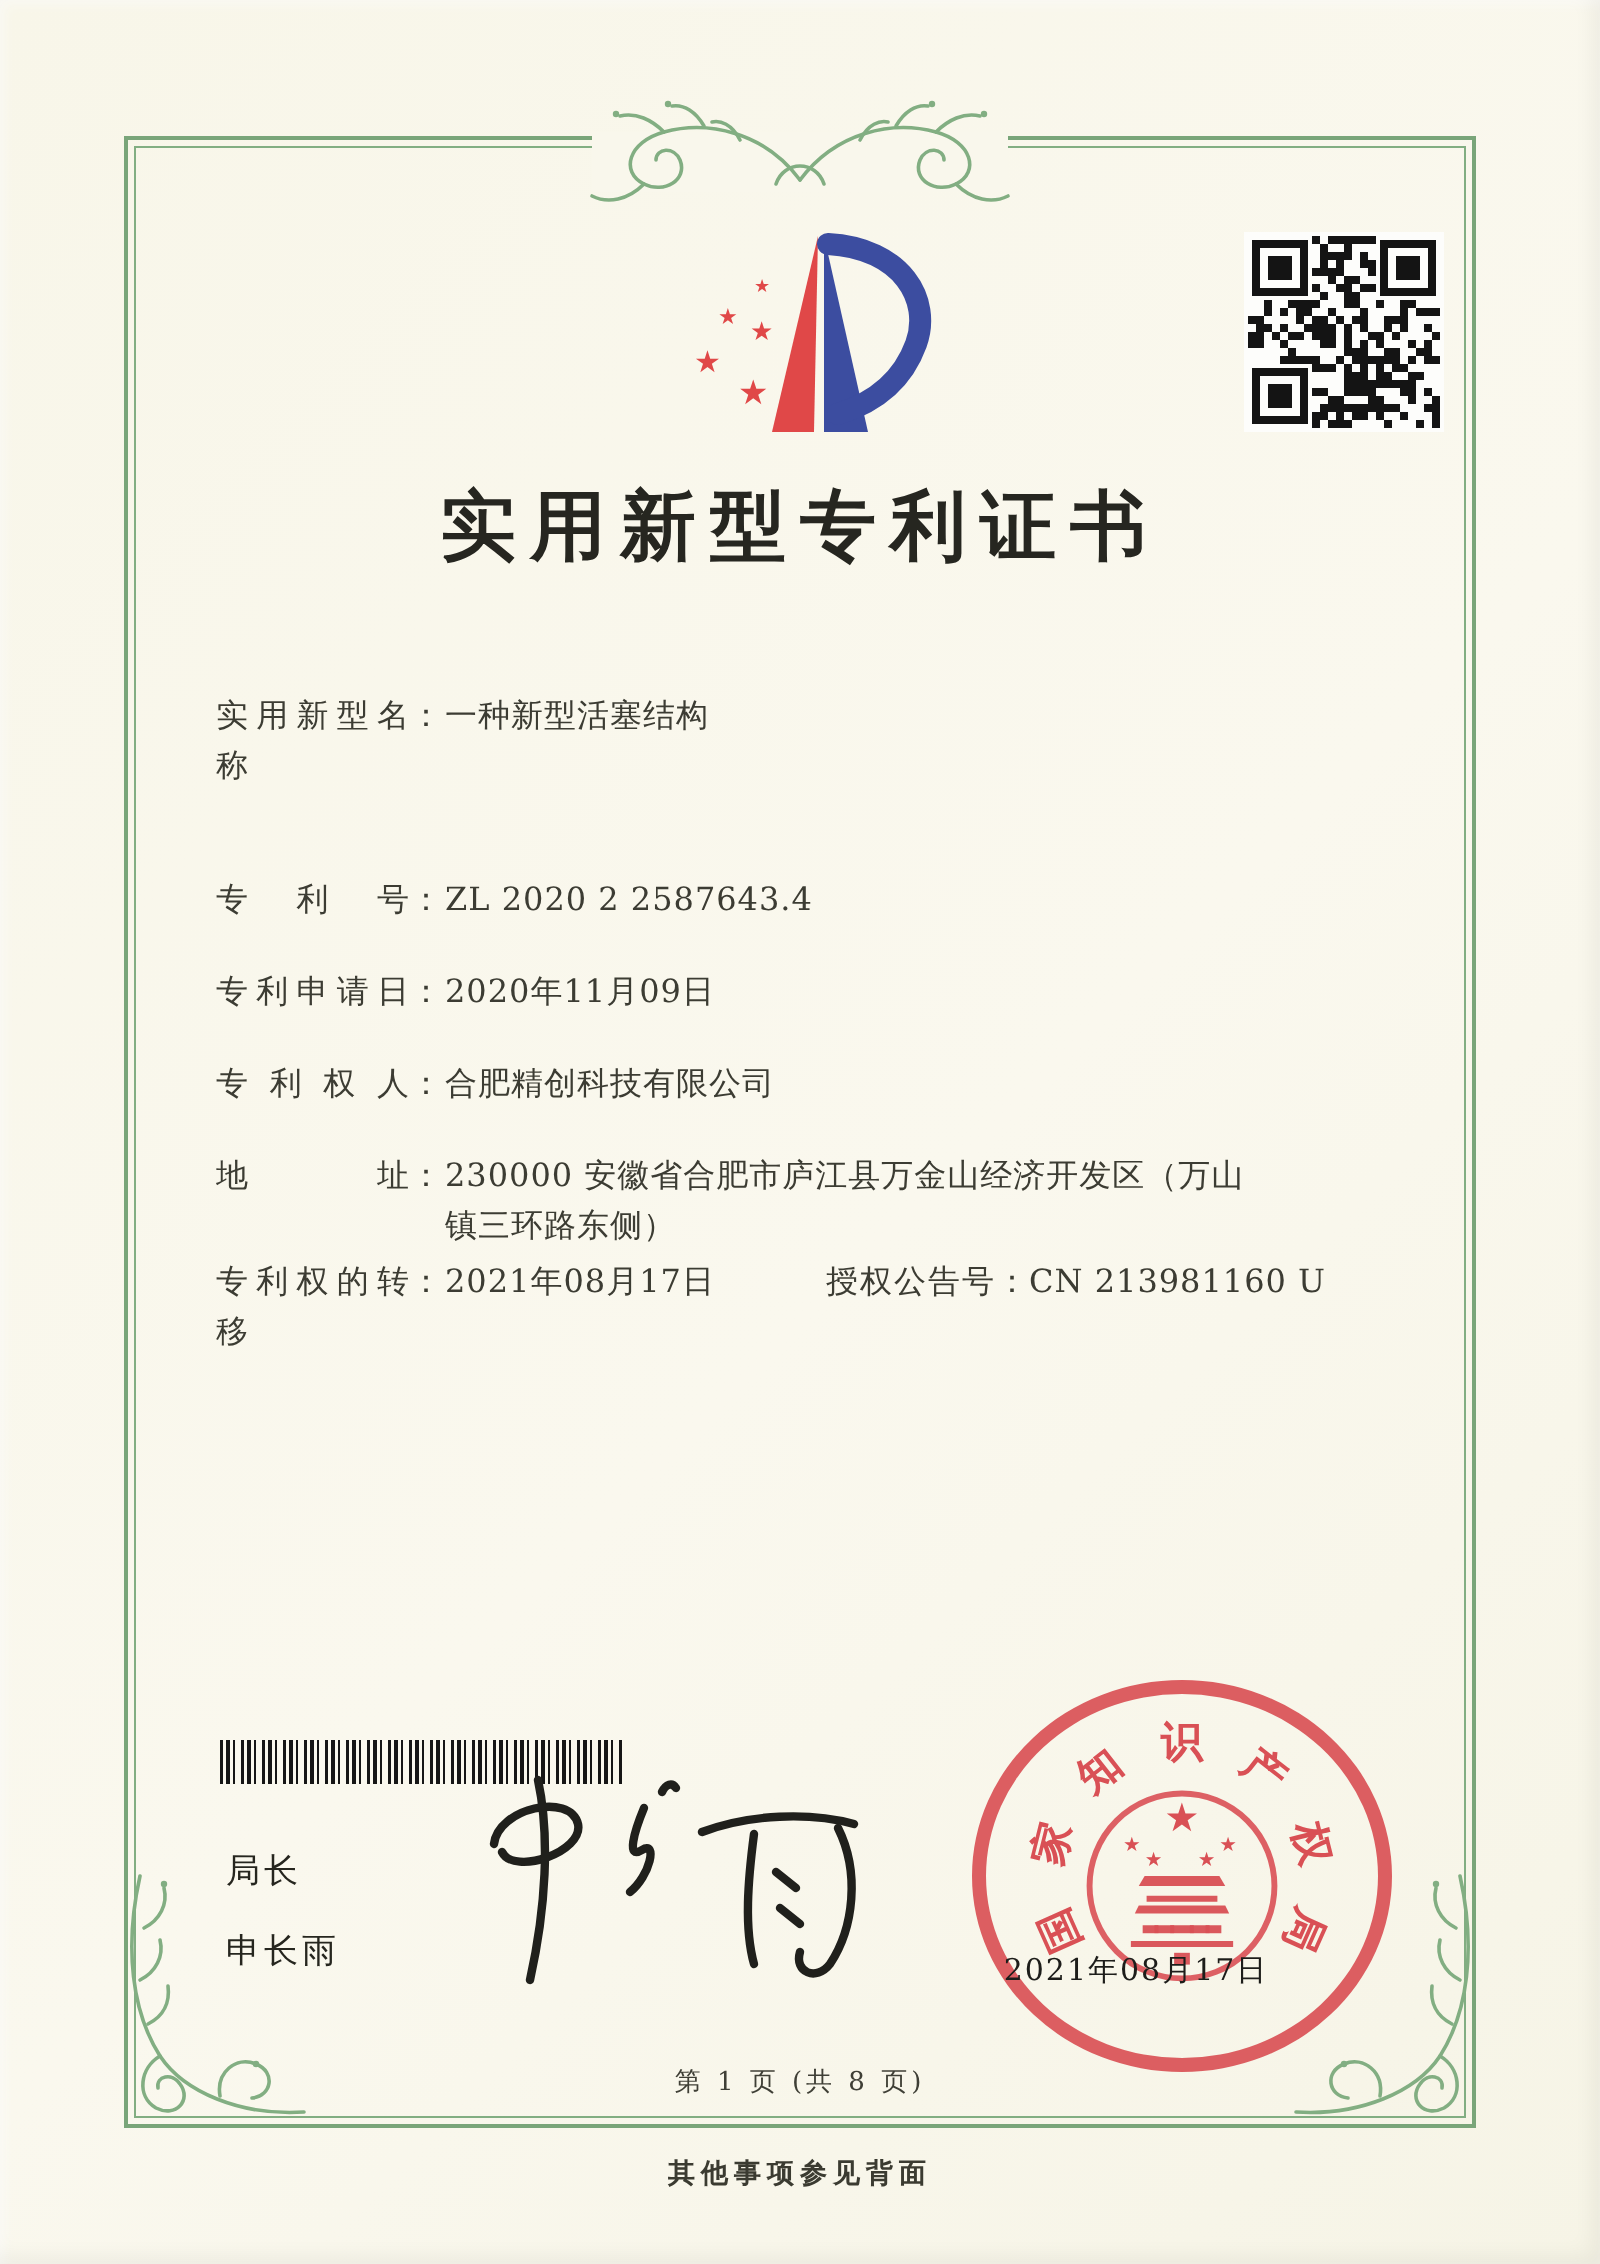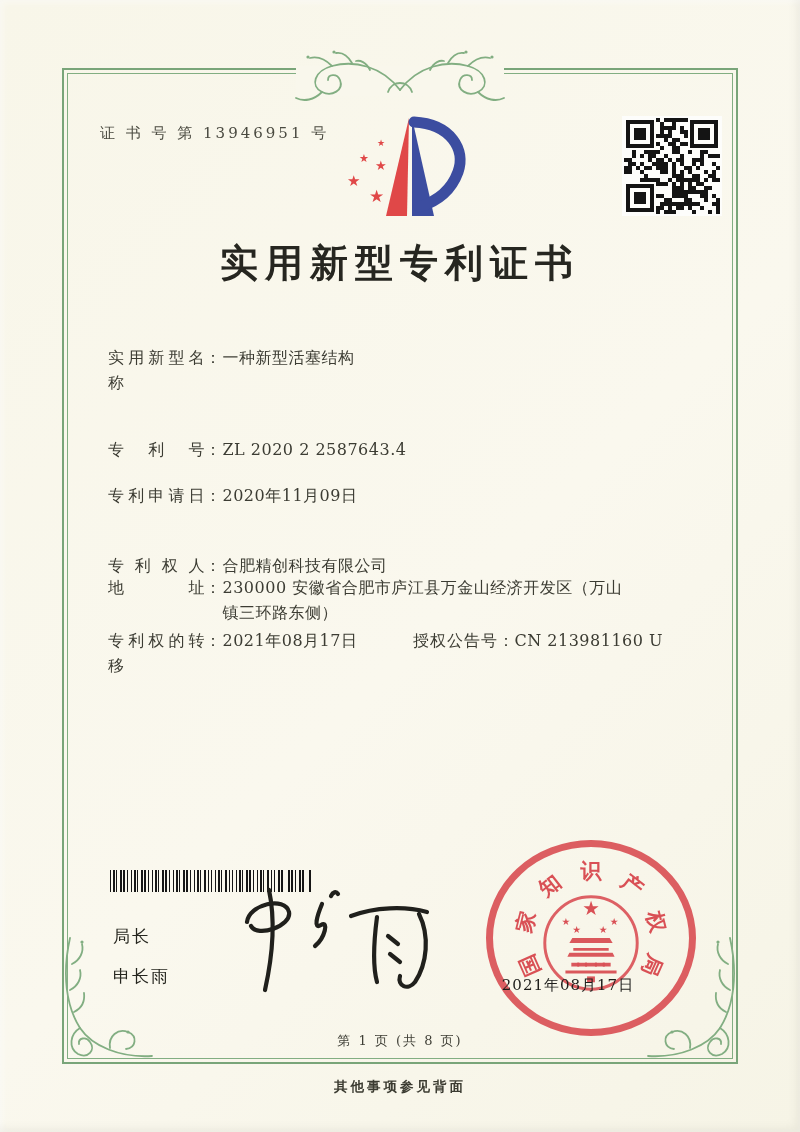--- a/index.html
+++ b/index.html
@@ -111,21 +111,20 @@
     <path d="M12,6 C4,42 8,74 22,96 C34,114 62,126 94,124"></path>
     <path d="M22,96 C12,102 10,116 20,122 C30,127 38,118 32,110 C28,104 20,106 21,112"></path>
     <path d="M52,116 C50,104 60,96 70,100 C80,104 78,116 68,117"></path>
     <path d="M14,32 C22,28 26,20 24,12"></path>
     <path d="M12,58 C20,54 24,46 22,38"></path>
     <path d="M16,80 C24,76 27,69 26,61"></path>
     <circle cx="24" cy="10" r="1.6"></circle>
     <circle cx="70" cy="100" r="1.6"></circle>
   </svg>
 
-  <div class="cert-no">证 书 号 第 13946951 号</div>
 
   <svg class="logo" viewBox="0 0 154 124">
     <polygon points="76,8 53,106 74,106" fill="#e04848"></polygon>
     <polygon points="79,8 79,106 101,106" fill="#3c4da0"></polygon>
     <path d="M81,12 C118,14 133,40 125,62 C117,84 99,93 86,97" fill="none" stroke="#3c4da0" stroke-width="11" stroke-linecap="round"></path>
     <text x="44" y="36" font-size="9" fill="#e04848">★</text>
     <text x="26" y="52" font-size="11" fill="#e04848">★</text>
     <text x="42" y="60" font-size="13" fill="#e04848">★</text>
     <text x="14" y="76" font-size="15" fill="#e04848">★</text>
     <text x="36" y="92" font-size="17" fill="#e04848">★</text>
@@ -151,21 +150,21 @@
 
   <div class="row" style="top:345px;">
     <span class="fl">实用新型名称</span><span class="fc">：</span><span class="fv">一种新型活塞结构</span>
   </div>
   <div class="row" style="top:437px;">
     <span class="fl">专利号</span><span class="fc">：</span><span class="fv">ZL 2020 2 2587643.4</span>
   </div>
   <div class="row" style="top:483px;">
     <span class="fl">专利申请日</span><span class="fc">：</span><span class="fv">2020年11月09日</span>
   </div>
-  <div class="row" style="top:529px;margin-top:24px;">
+  <div class="row" style="top:529px;">
     <span class="fl">专利权人</span><span class="fc">：</span><span class="fv">合肥精创科技有限公司</span>
   </div>
   <div class="row" style="top:575px;">
     <span class="fl">地址</span><span class="fc">：</span><span class="fv addr">230000 安徽省合肥市庐江县万金山经济开发区（万山镇三环路东侧）</span>
   </div>
   <div class="row" style="top:628px;">
     <span>
       <span class="fl">专利权的转移</span><span class="fc">：</span><span class="fv">2021年08月17日</span>
     </span>
     <span class="g2">

